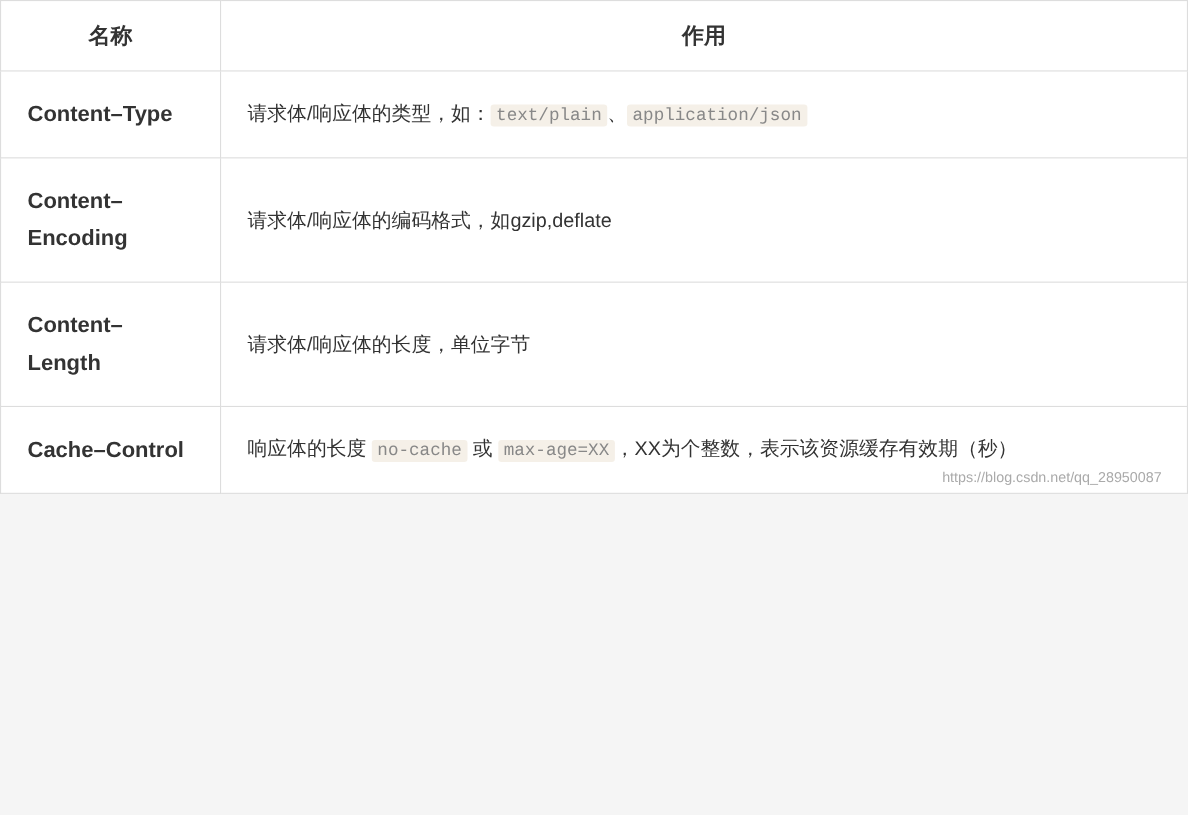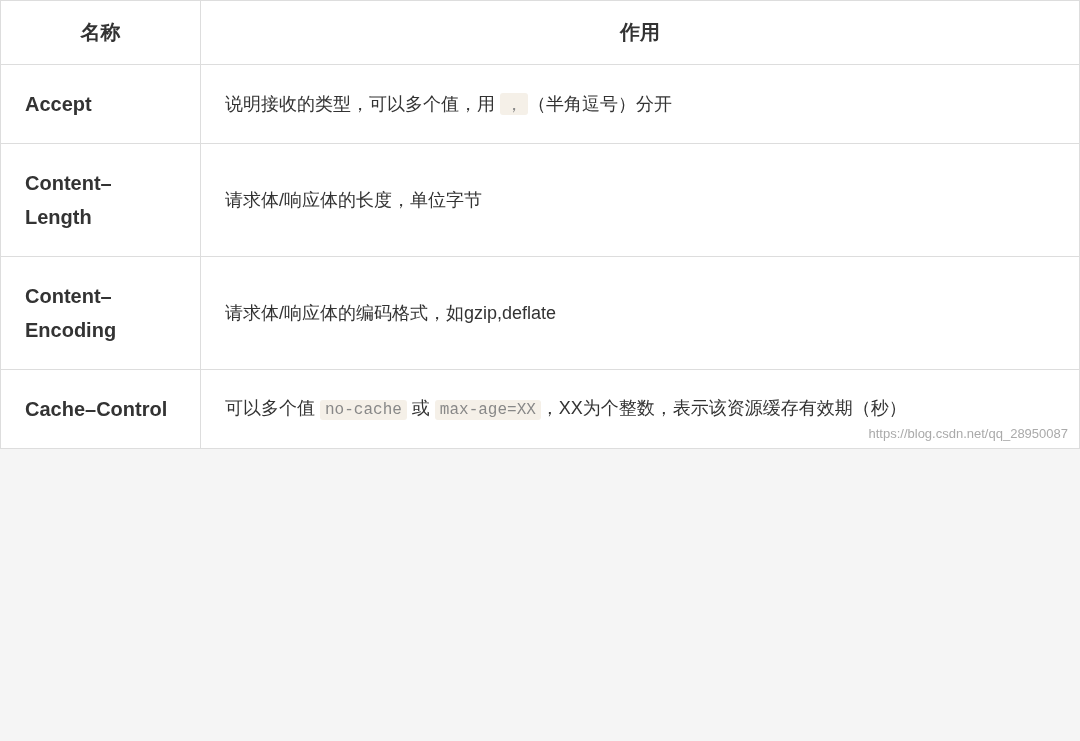--- a/index.html
+++ b/index.html
@@ -71,50 +71,50 @@
       background: #f5f0e8;
       color: #888;
       font-size: 18px;
       padding: 1px 5px;
       border-radius: 3px;
     }
 
     .watermark {
       position: absolute;
       bottom: 8px;
-      right: 12px;
+      right: 24px;
       font-size: 13px;
       color: #aaa;
       margin-left: 28px;
     }
   </style>
 </head>
 <body>
 
 <div class="page-wrapper">
   <table>
     <thead>
       <tr>
         <th>名称</th>
         <th>作用</th>
       </tr>
     </thead>
     <tbody id="table-body">
+    <tr>
+          <td>Content–Type</td>
+          <td><span>请求体/响应体的类型，如：</span><span class="code-inline">text/plain</span><span>、</span><span class="code-inline">application/json</span></td>
+        </tr>
         <tr>
-          <td>Accept</td>
-          <td><span>说明接收的类型，可以多个值，用</span><span> </span><span class="highlight-comma">，</span><span>（半角逗号）分开</span></td>
+          <td>Content–Encoding</td>
+          <td><span>请求体/响应体的编码格式，如gzip,deflate</span></td>
         </tr>
         <tr>
           <td>Content–Length</td>
           <td><span>请求体/响应体的长度，单位字节</span></td>
         </tr>
         <tr>
-          <td>Content–Encoding</td>
-          <td><span>请求体/响应体的编码格式，如gzip,deflate</span></td>
-        </tr>
-        <tr>
           <td>Cache–Control</td>
-          <td><span>可以多个值 </span><span class="code-inline">no-cache</span><span> 或 </span><span class="code-inline">max-age=XX</span><span>，XX为个整数，表示该资源缓存有效期（秒）</span></td>
+          <td><span>响应体的长度 </span><span class="code-inline">no-cache</span><span> 或 </span><span class="code-inline">max-age=XX</span><span>，XX为个整数，表示该资源缓存有效期（秒）</span></td>
         </tr>
       </tbody>
   </table>
   <div class="watermark">https://blog.csdn.net/qq_28950087</div>
 </div>
 
 </body></html>

